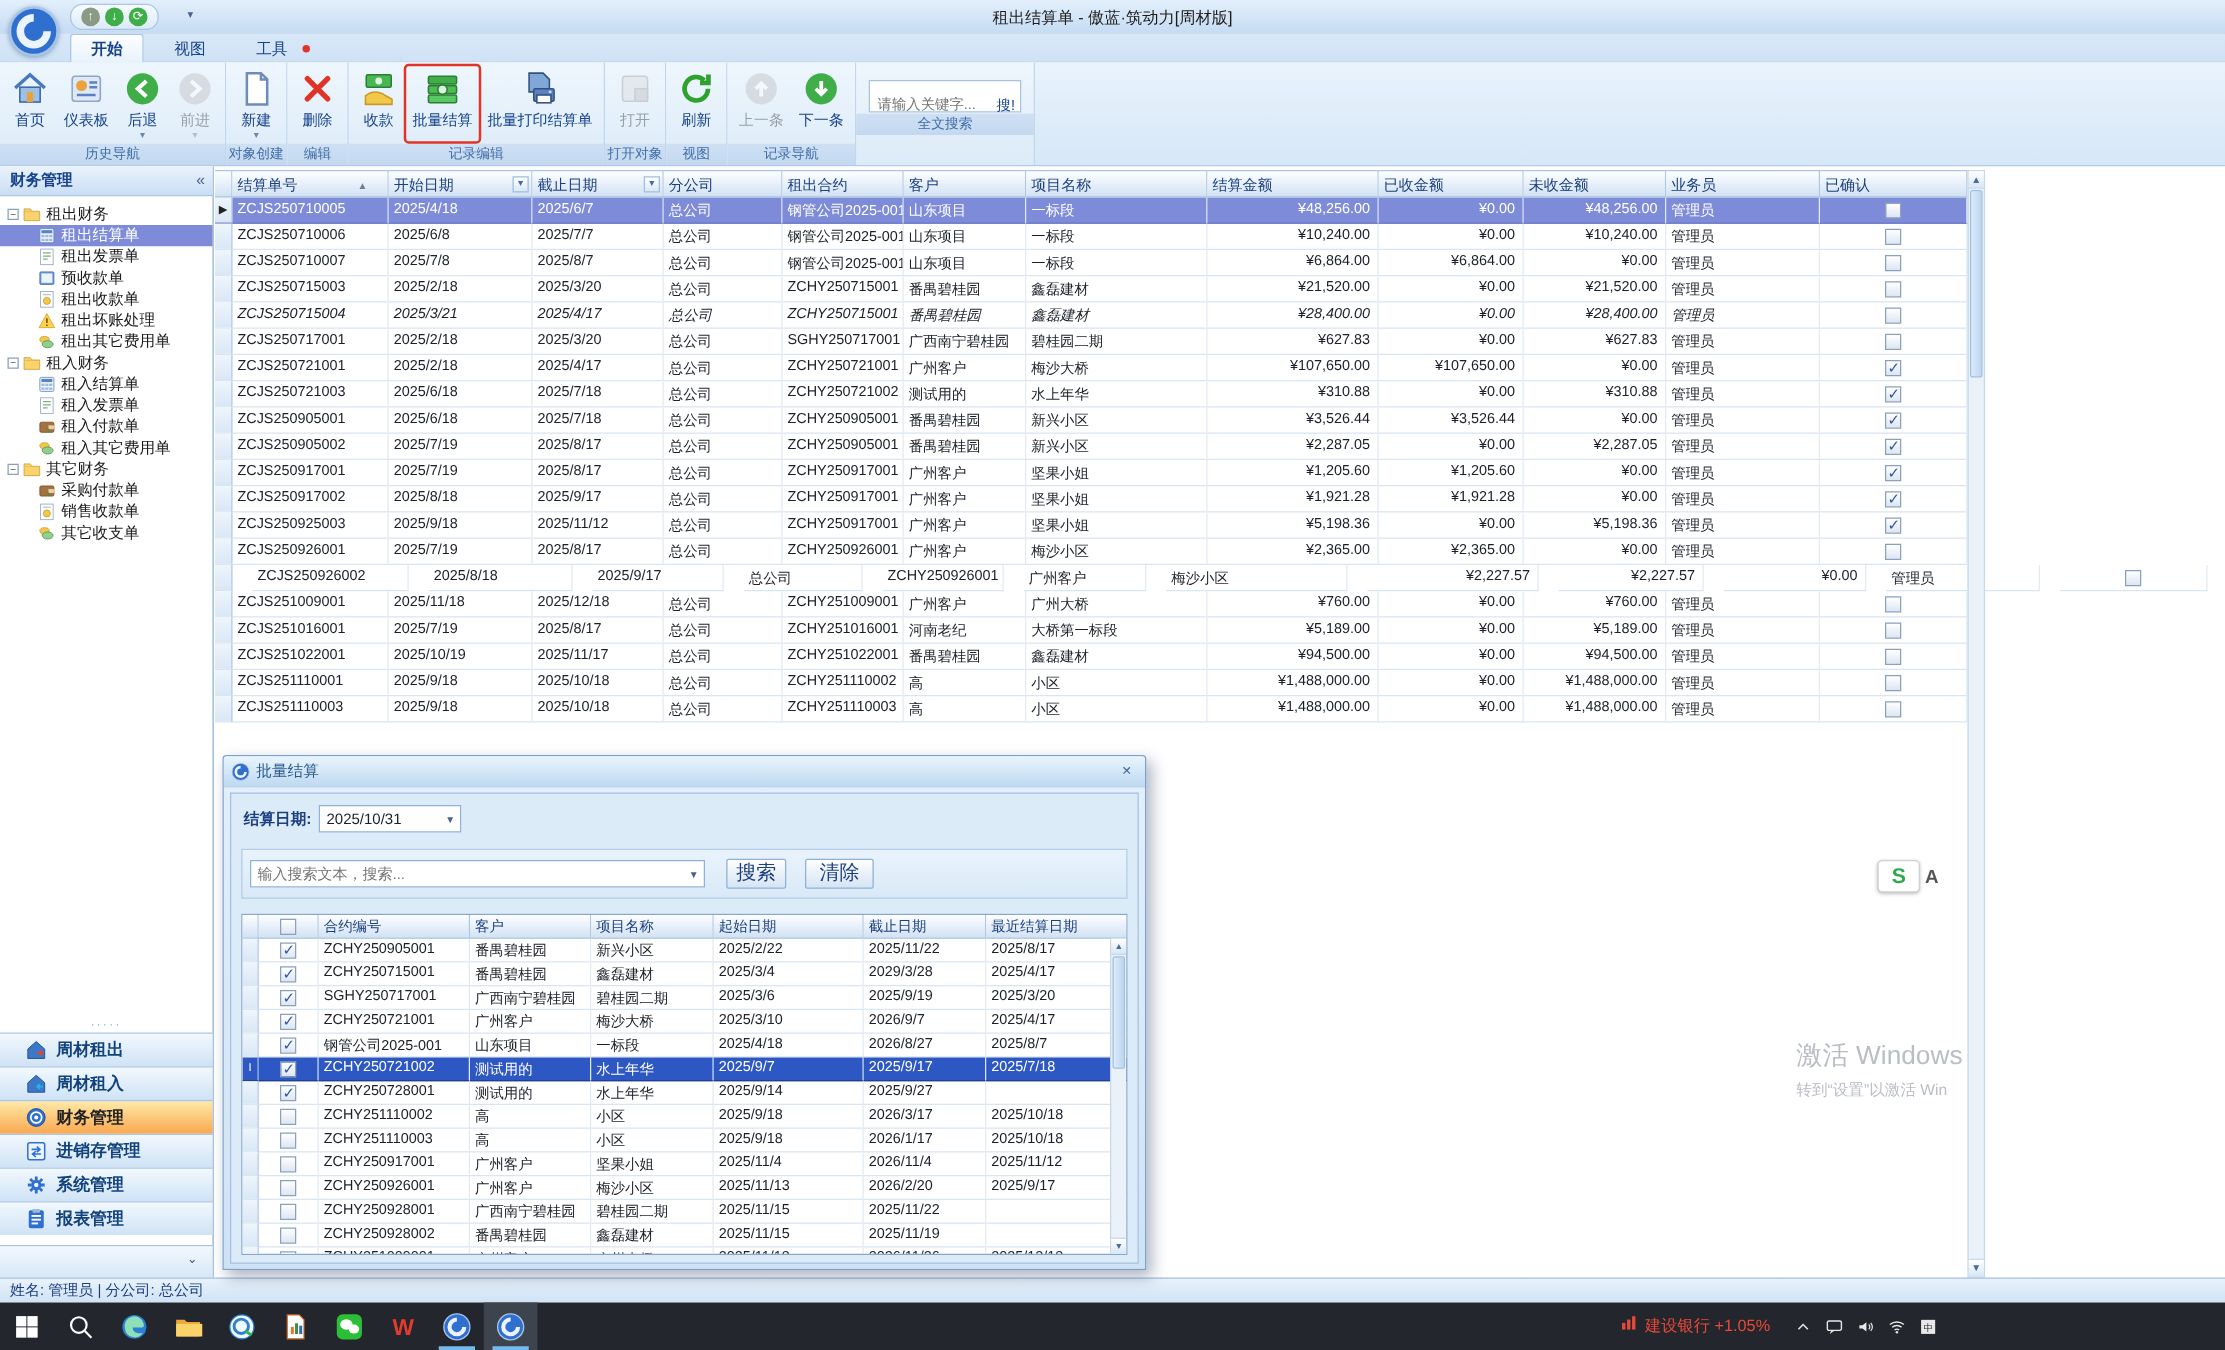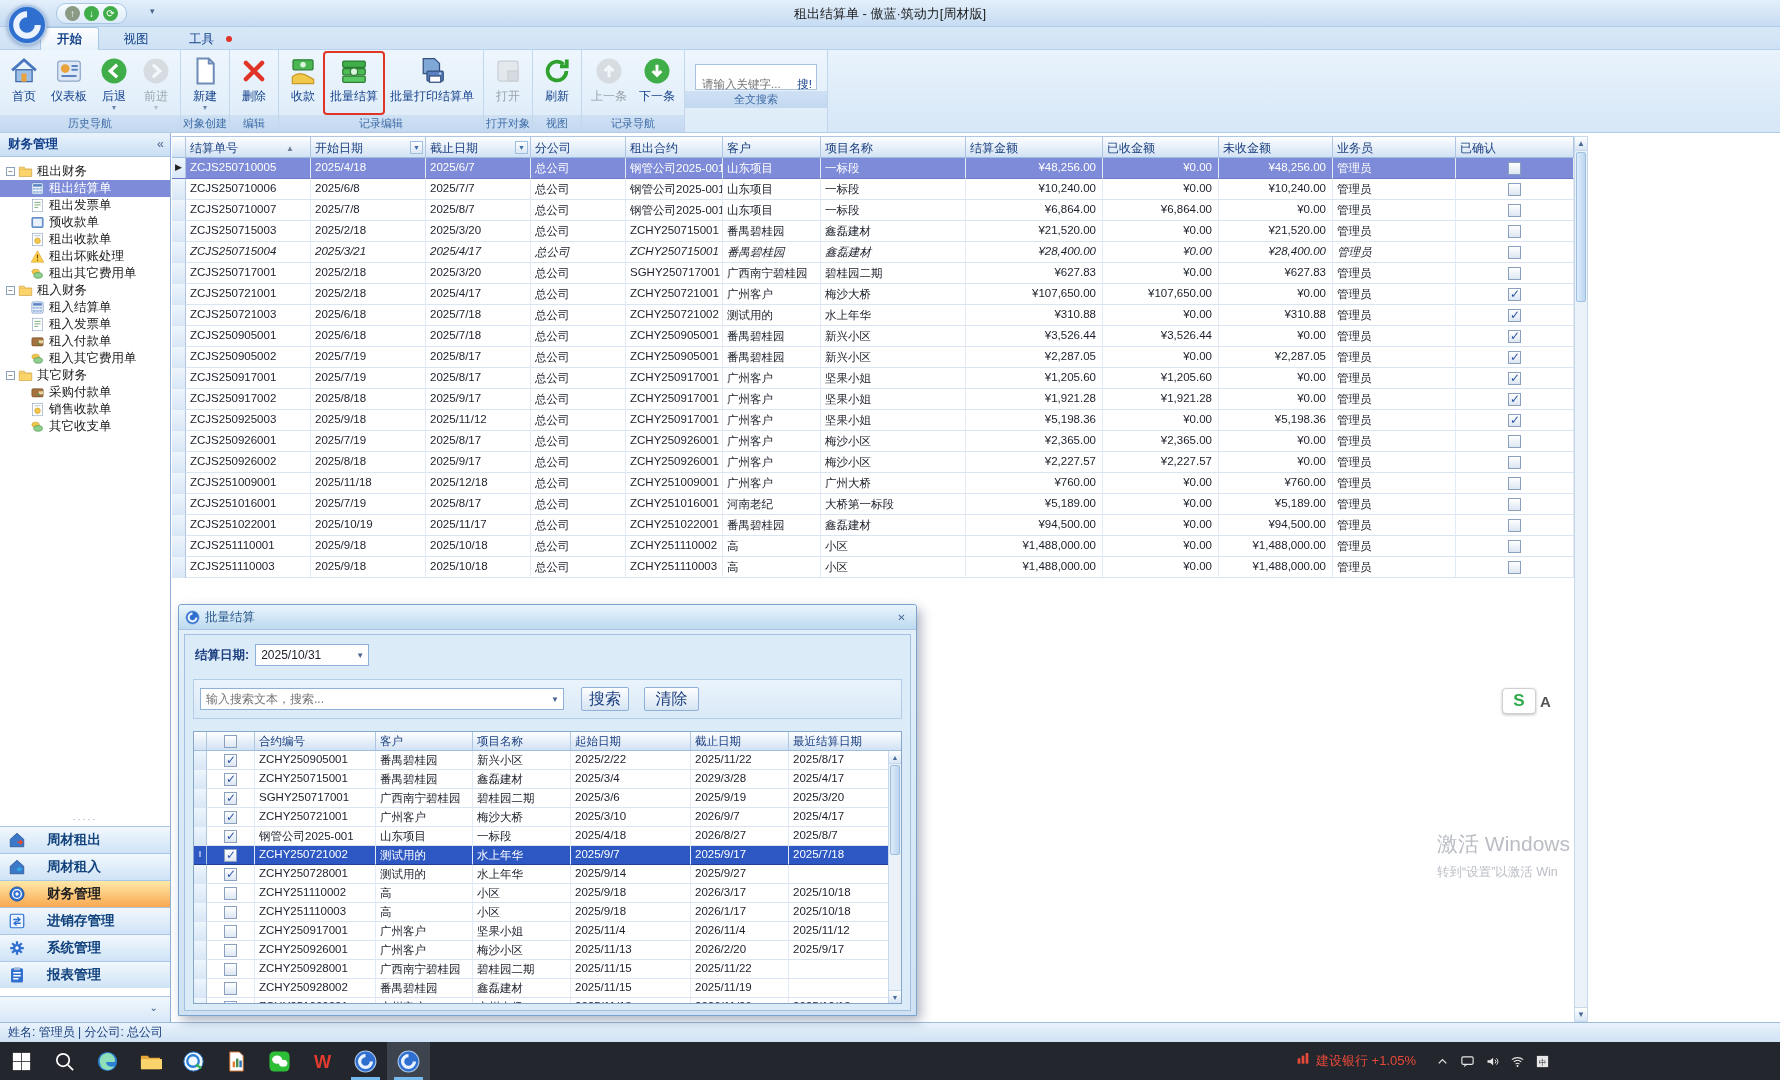--- a/index.html
+++ b/index.html
@@ -15,21 +15,21 @@
   .qat{position:absolute;left:56px;top:3px;height:21px;display:flex;align-items:center;gap:4px;
     background:linear-gradient(#f6fbff,#dcebf8);border:1px solid #aac6e4;border-radius:10px;padding:0 8px;z-index:31;}
   .qbtn{width:15px;height:15px;border-radius:50%;color:#fff;font-size:10px;line-height:15px;text-align:center;cursor:pointer;}
   .qmore{position:absolute;left:150px;top:6px;font-size:9px;color:#49648c;cursor:pointer;z-index:31;}
 
   
   .tabrow{position:absolute;left:0;top:27px;width:1780px;height:23px;
     background:linear-gradient(#d8e8f8,#cfe2f5);border-bottom:1px solid #b9d1ec;}
   .tab{position:relative;display:inline-block;margin-left:4px;padding:3px 16px 0;height:23px;
     font-size:12.5px;color:#15428b;cursor:pointer;}
-  .tab:first-child{margin-left:40px;}
+  .tab:first-child{margin-left:56px;}
   .tab.active{background:linear-gradient(#fdfeff,#e8f2fb);border:1px solid #a8c6e5;border-bottom:none;
     border-radius:3px 3px 0 0;font-weight:bold;}
   .tab .dot{position:absolute;right:4px;top:8px;width:6px;height:6px;border-radius:50%;background:var(--highlight_red);}
 
   
   .ribbon{position:absolute;left:0;top:50px;width:1780px;height:83px;
     background:linear-gradient(#e9f3fc,#d6e7f7);border-bottom:1px solid #b3cce8;display:flex;align-items:stretch;}
   .rgroup{display:flex;flex-direction:column;border-right:1px solid #c2d6ec;background:linear-gradient(#eef6fd,#dcebf8);}
   .rbtns{flex:1;display:flex;align-items:stretch;padding:2px 3px 0;}
   .rbtn{position:relative;display:flex;flex-direction:column;align-items:center;justify-content:flex-start;
@@ -56,21 +56,21 @@
   .titem{display:flex;align-items:center;height:17px;font-size:12.5px;color:#1a1a1a;cursor:pointer;white-space:nowrap;}
   .titem .exp{width:9px;height:9px;border:1px solid #8aa0bd;background:#fff;margin:0 3px 0 6px;
     font-size:8px;line-height:7px;text-align:center;color:#444;flex:none;}
   .titem .ticon{width:15px;height:15px;margin-right:4px;flex:none;}
   .titem .ticon svg{width:100%;height:100%;}
   .titem.child{padding-left:30px;}
   .titem.sel{background:var(--selection_main);color:#fff;}
   .splitter{position:absolute;left:0;top:683px;width:170px;height:8px;text-align:center;
     font-size:9px;letter-spacing:2px;color:#7e98b8;line-height:6px;cursor:row-resize;}
   .navstack{position:absolute;left:0;top:693px;width:170px;}
-  .navbtn{height:27px;display:flex;align-items:center;gap:21px;padding-left:8px;
+  .navbtn{height:27px;display:flex;align-items:center;gap:7px;padding-left:20px;
     background:linear-gradient(#f2f8fd,#cfe3f6);border-top:1px solid #aac6e4;font-size:13.5px;font-weight:bold;color:#11427c;cursor:pointer;}
   .navbtn .nicon{width:18px;height:18px;flex:none;}
   .navbtn .nicon svg{width:100%;height:100%;}
   .navbtn.sel{background:linear-gradient(#ffe9a8,var(--nav_active_orange));color:#222;}
   .navfoot{position:absolute;left:0;bottom:0;width:170px;height:26px;
     background:linear-gradient(#f2f8fd,#d7e7f7);border-top:1px solid #aac6e4;}
   .navfoot .chev{position:absolute;right:12px;top:5px;font-size:10px;color:#33598c;cursor:pointer;}
 
   
   .mgrid{position:absolute;left:172px;top:136px;width:1402px;}
@@ -788,21 +788,21 @@
           <div class="mcell">广州客户</div>
           <div class="mcell">梅沙小区</div>
           <div class="mcell num">¥2,365.00</div>
           <div class="mcell num">¥2,365.00</div>
           <div class="mcell num">¥0.00</div>
           <div class="mcell">管理员</div>
           <div class="mcell ckcell">
             <div class="cb"></div>
           </div>
         </div>
-        <div class="mrow" style="grid-template-columns: 14px 125px 115px 105px 95px 97px 98px 145px 137px 116px 114px 123px 118px;">
+        <div class="mrow" style="grid-template-columns: 14px 125px 115px 105px 95px 97px 98px 145px 137px 116px 114px 123px 118px; gap: 16px;">
           <div class="mcell ind"></div>
           <div class="mcell">ZCJS250926002</div>
           <div class="mcell">2025/8/18</div>
           <div class="mcell">2025/9/17</div>
           <div class="mcell">总公司</div>
           <div class="mcell">ZCHY250926001</div>
           <div class="mcell">广州客户</div>
           <div class="mcell">梅沙小区</div>
           <div class="mcell num">¥2,227.57</div>
           <div class="mcell num">¥2,227.57</div>

